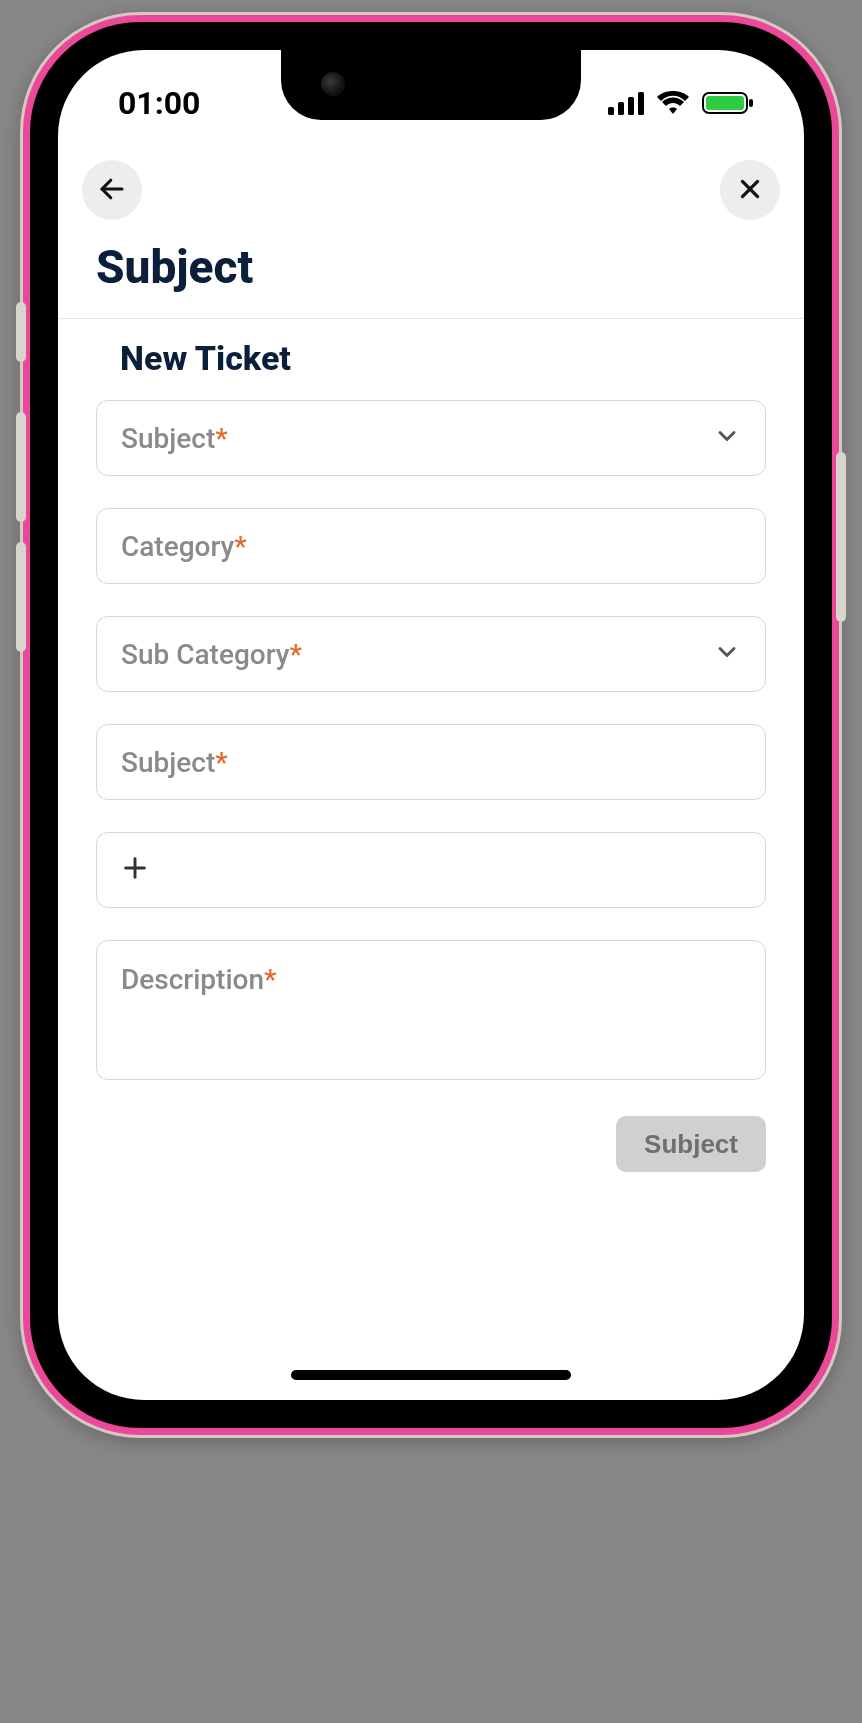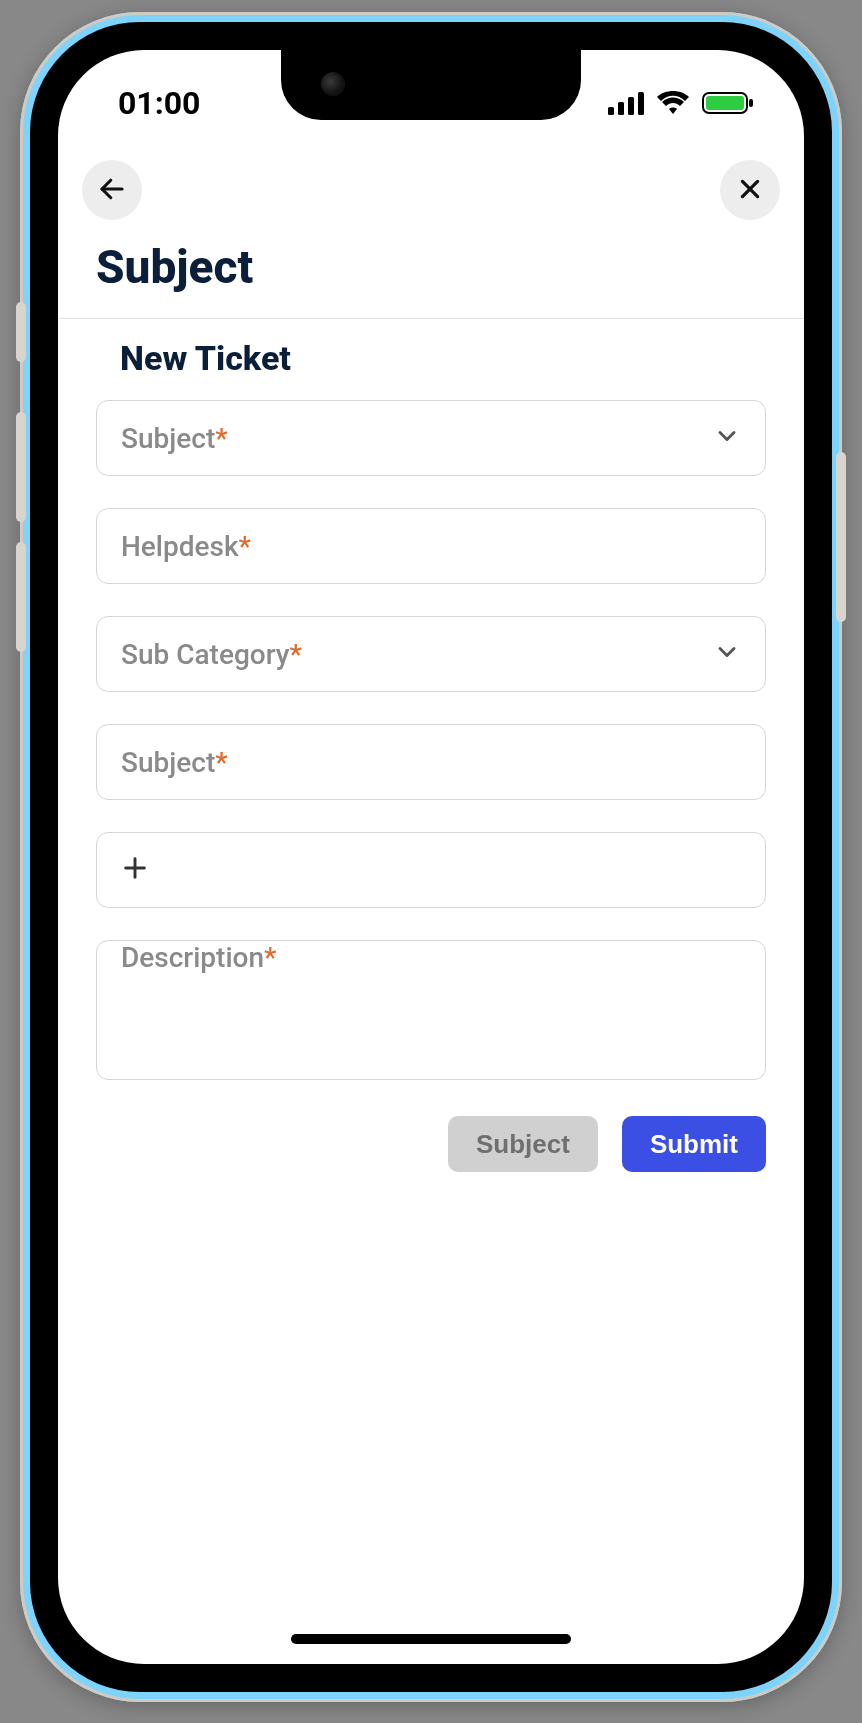--- a/index.html
+++ b/index.html
@@ -4,22 +4,22 @@
 <style>
   * { box-sizing: border-box; margin: 0; padding: 0; }
   html, body { width: 862px; height: 1723px; background: #888; font-family: -apple-system, BlinkMacSystemFont, "Segoe UI", Roboto, Arial, sans-serif; }
 
   
   .device {
     position: absolute;
     left: 20px;
     top: 12px;
     width: 822px;
-    height: 1690px;
-    background: #7dd3fc;
+    height: 1426px;
+    background: #ec4899;
     border-radius: 120px;
     box-shadow: inset 0 0 0 3px #cfcac2, 0 4px 20px rgba(0,0,0,0.25);
   }
   .device-inner {
     position: absolute;
     left: 10px; right: 10px; top: 10px; bottom: 10px;
     background: #000;
     border-radius: 110px;
   }
   .screen {
@@ -153,20 +153,21 @@
     height: 76px;
     display: flex;
     align-items: center;
     justify-content: space-between;
     padding: 0 24px;
     cursor: pointer;
   }
   .field.textarea {
     height: 140px;
     align-items: flex-start;
+    padding-top: 22px;
   }
   .field .label {
     font-size: 28px;
     color: #8a8a8a;
     font-weight: 500;
   }
   .req { color: #e06a2b; }
 
   
   .actions {
@@ -280,21 +281,21 @@
           </span>
           <span>
             <svg width="28" height="28" viewBox="0 0 24 24" fill="none" stroke="#555" stroke-width="2.5" stroke-linecap="round" stroke-linejoin="round">
               <polyline points="6 9 12 15 18 9"></polyline>
             </svg>
           </span>
         </div>
 
         <div class="field">
           <span class="label">
-            <span>Helpdesk</span><span class="req">*</span>
+            <span>Category</span><span class="req">*</span>
           </span>
         </div>
 
         <div class="field">
           <span class="label">
             <span>Sub Category</span><span class="req">*</span>
           </span>
           <span>
             <svg width="28" height="28" viewBox="0 0 24 24" fill="none" stroke="#555" stroke-width="2.5" stroke-linecap="round" stroke-linejoin="round">
               <polyline points="6 9 12 15 18 9"></polyline>
@@ -318,21 +319,20 @@
         </div>
 
         <div class="field textarea">
           <span class="label">
             <span>Description</span><span class="req">*</span>
           </span>
         </div>
 
         <div class="actions">
           <button class="btn btn-cancel">Subject</button>
-          <button class="btn btn-submit">Submit</button>
         </div>
 
       </div>
 
       <div class="home-indicator"></div>
 
     </div>
   </div>
 </div>
 

